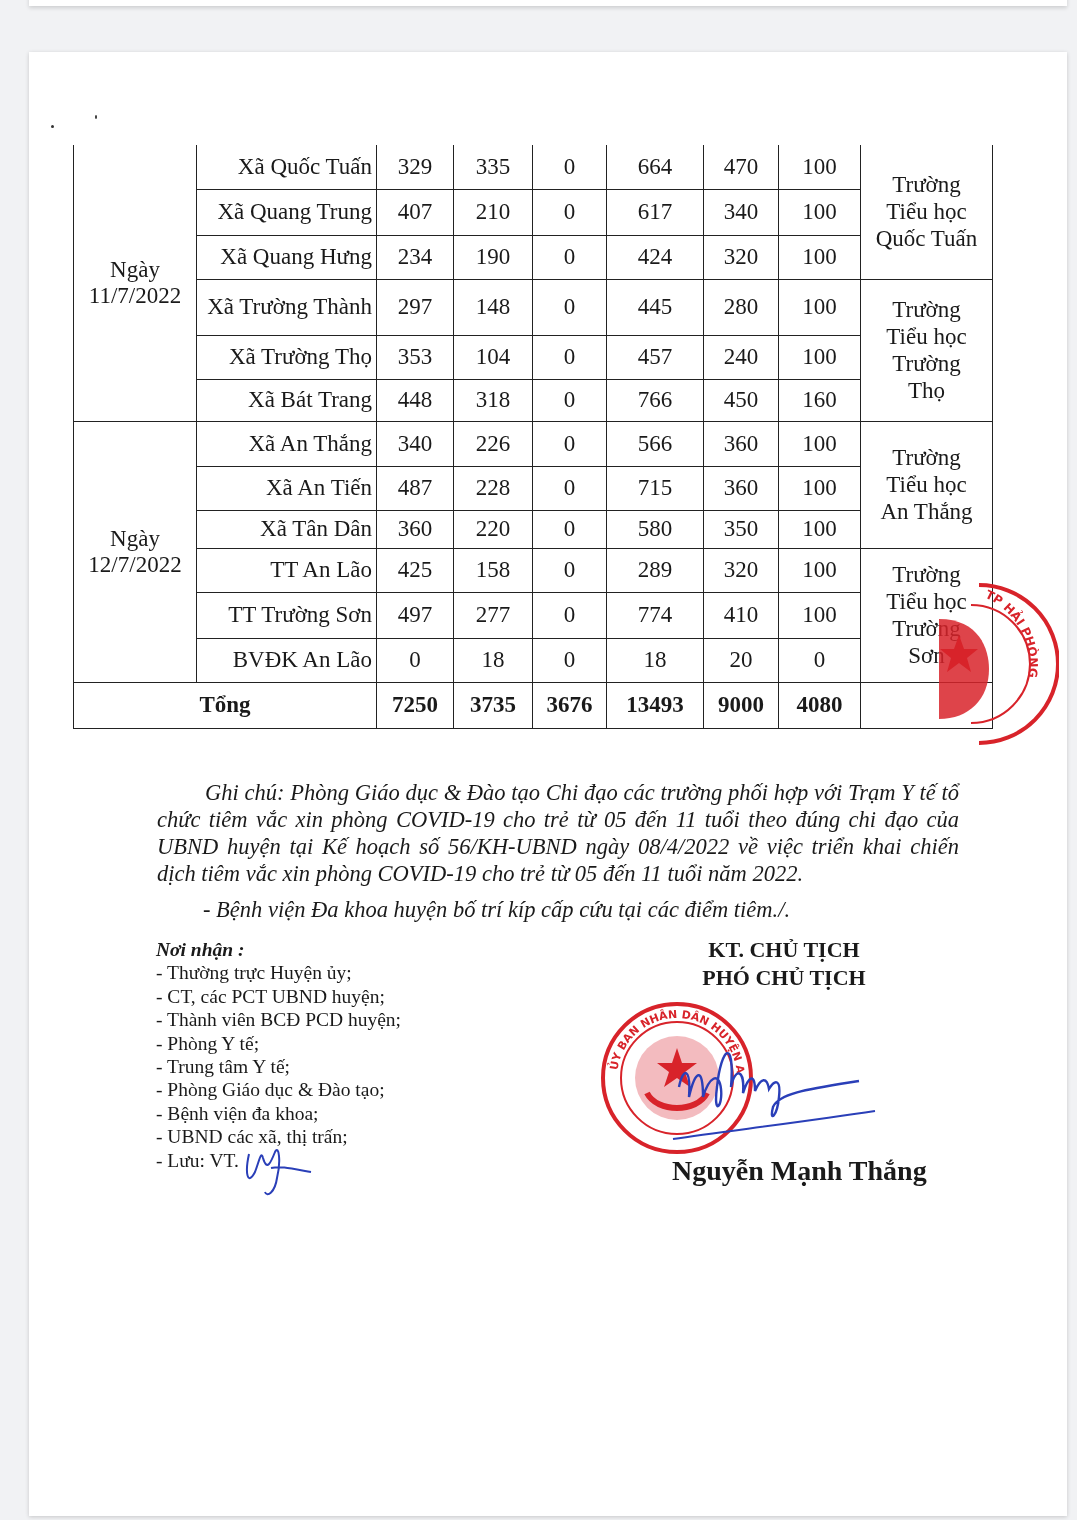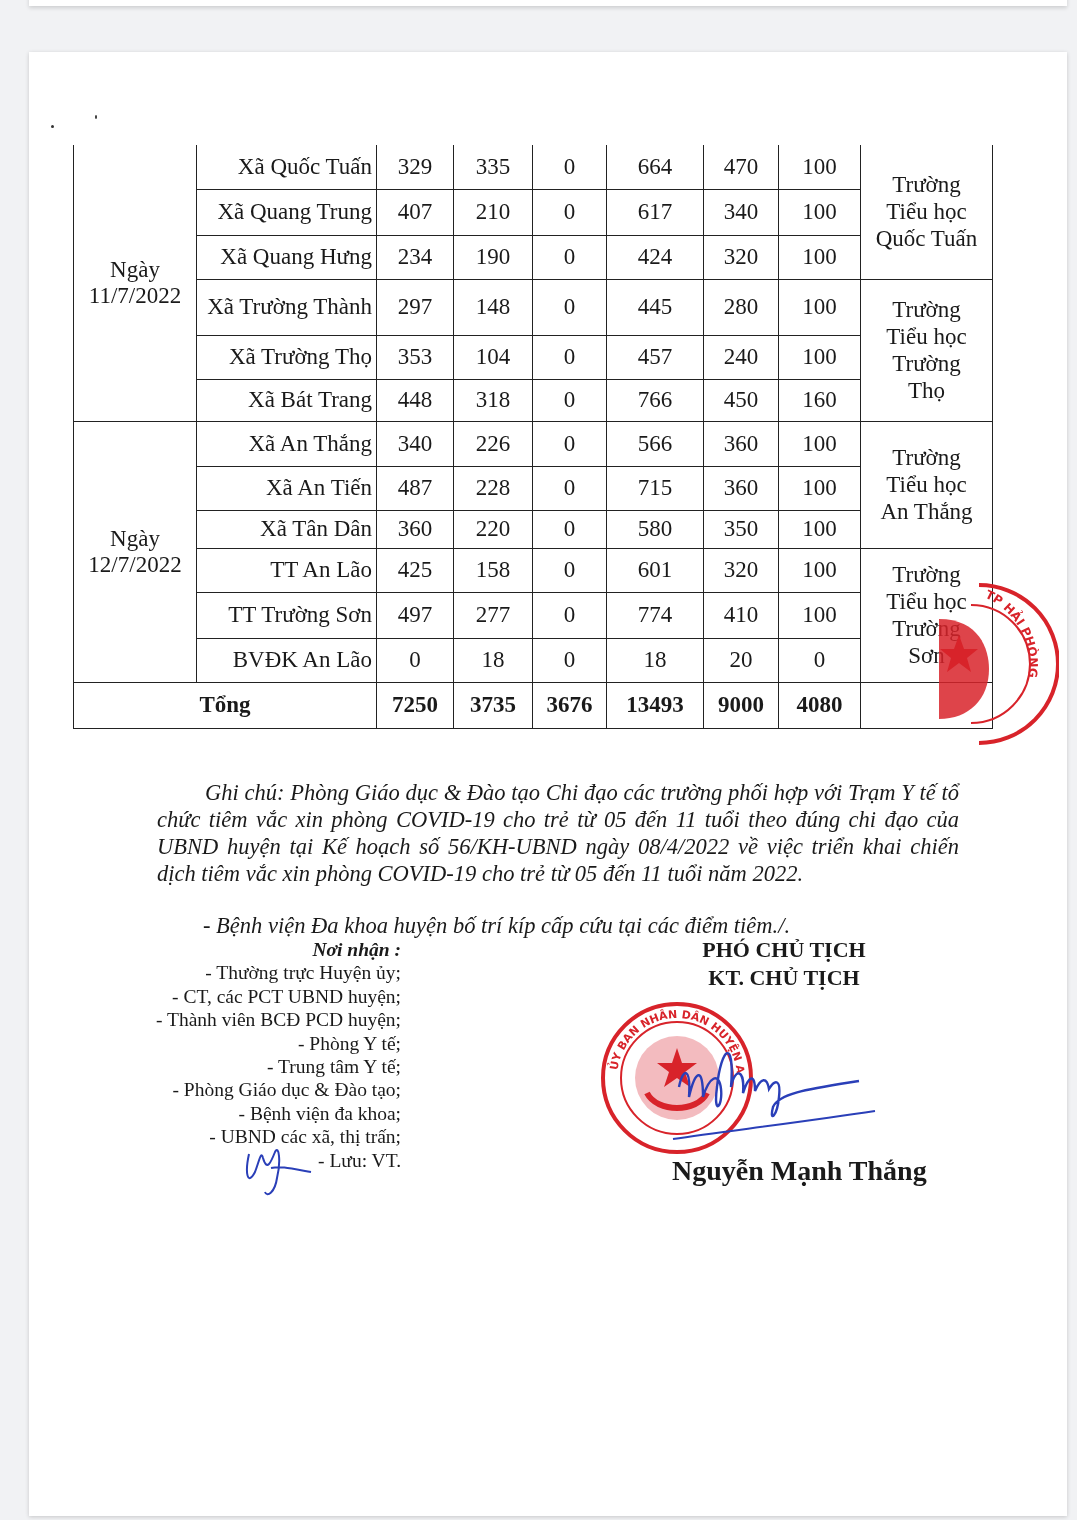--- a/index.html
+++ b/index.html
@@ -25,23 +25,23 @@
   table.sched tr:first-child td { border-top: none; }
   table.sched td.date { vertical-align: middle; }
   table.sched td.name { text-align: right; padding-left: 8px; }
   table.sched tr.total td { font-weight: bold; }
   .note {
     position: absolute; left: 128px; top: 727px; width: 802px;
     font-style: italic; font-size: 22.5px; line-height: 27px; text-align: justify;
   }
   .note p { margin: 0; }
   .note p.first { text-indent: 48px; }
-  .note p.second { text-indent: 46px; margin-top: 25px; }
+  .note p.second { text-indent: 46px; margin-top: 9px; }
   .recipients {
-    position: absolute; left: 127px; top: 886px; font-size: 19.5px; line-height: 23.4px; text-align: right;
+    position: absolute; left: 127px; top: 886px; font-size: 19.5px; line-height: 23.4px;
   }
   .recipients .head { font-weight: bold; font-style: italic; }
   .recipients ul { list-style: none; margin: 0; padding: 0; }
   .sign-block {
     position: absolute; left: 590px; top: 884px; width: 330px; text-align: center;
     font-weight: bold; font-size: 22px; line-height: 27.5px;
   }
   .signer {
     position: absolute; left: 643px; top: 1103px; font-weight: bold; font-size: 28px;
   }
@@ -156,21 +156,21 @@
           <td>0</td>
           <td>580</td>
           <td>350</td>
           <td>100</td>
         </tr>
         <tr style="height: 44px;">
           <td class="name">TT An Lão</td>
           <td>425</td>
           <td>158</td>
           <td>0</td>
-          <td>601</td>
+          <td>289</td>
           <td>320</td>
           <td>100</td>
           <td rowspan="3" style="line-height: 27px; padding: 0px 14px;">Trường Tiểu học Trường Sơn</td>
         </tr>
         <tr style="height: 46px;">
           <td class="name">TT Trường Sơn</td>
           <td>497</td>
           <td>277</td>
           <td>0</td>
           <td>774</td>
@@ -217,22 +217,22 @@
       <li>- UBND các xã, thị trấn;</li>
       <li>- Lưu: VT.</li>
     </ul>
   </div>
 
   <svg class="sig" style="left:212px;top:1080px;" width="80" height="70">
     <path d="M8 22 C4 40, 6 55, 14 40 C18 30, 20 18, 22 26 C26 40, 30 30, 34 20 C38 12, 40 30, 36 46 C34 60, 26 66, 24 60 M30 36 C40 34, 48 36, 70 40" fill="none" stroke="#2a3fb8" stroke-width="2"></path>
   </svg>
 
   <div class="sign-block">
+    <div>KT. CHỦ TỊCH</div>
     <div>PHÓ CHỦ TỊCH</div>
-    <div>KT. CHỦ TỊCH</div>
   </div>
 
   <svg class="seal" style="left:568px;top:946px;" width="160" height="160">
     <circle cx="80" cy="80" r="74" fill="none" stroke="#d8232a" stroke-width="4"></circle>
     <circle cx="80" cy="80" r="56" fill="none" stroke="#d8232a" stroke-width="2"></circle>
     <circle cx="80" cy="80" r="42" fill="#e9848a" opacity="0.55"></circle>
     <polygon points="80,50 85,65 100,65 88,74 93,89 80,80 67,89 72,74 60,65 75,65" fill="#d8232a"></polygon>
     <path d="M50 95 C60 115, 100 115, 110 95" fill="none" stroke="#d8232a" stroke-width="6"></path>
     <path id="sealArc1" d="M20 80 A60 60 0 0 1 140 80" fill="none"></path>
     <text font-size="11" fill="#d8232a" font-family="DejaVu Sans, sans-serif" font-weight="bold">

